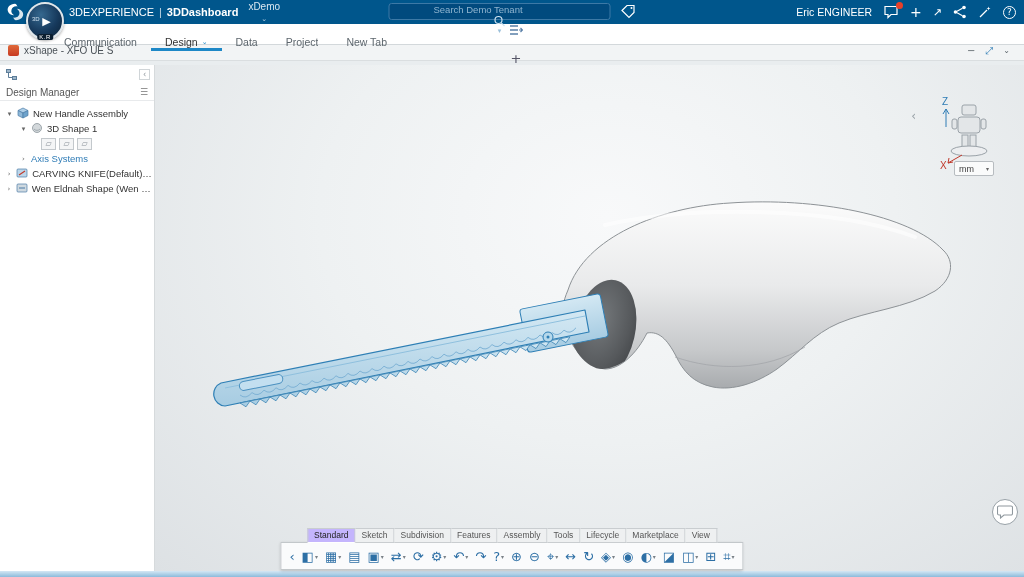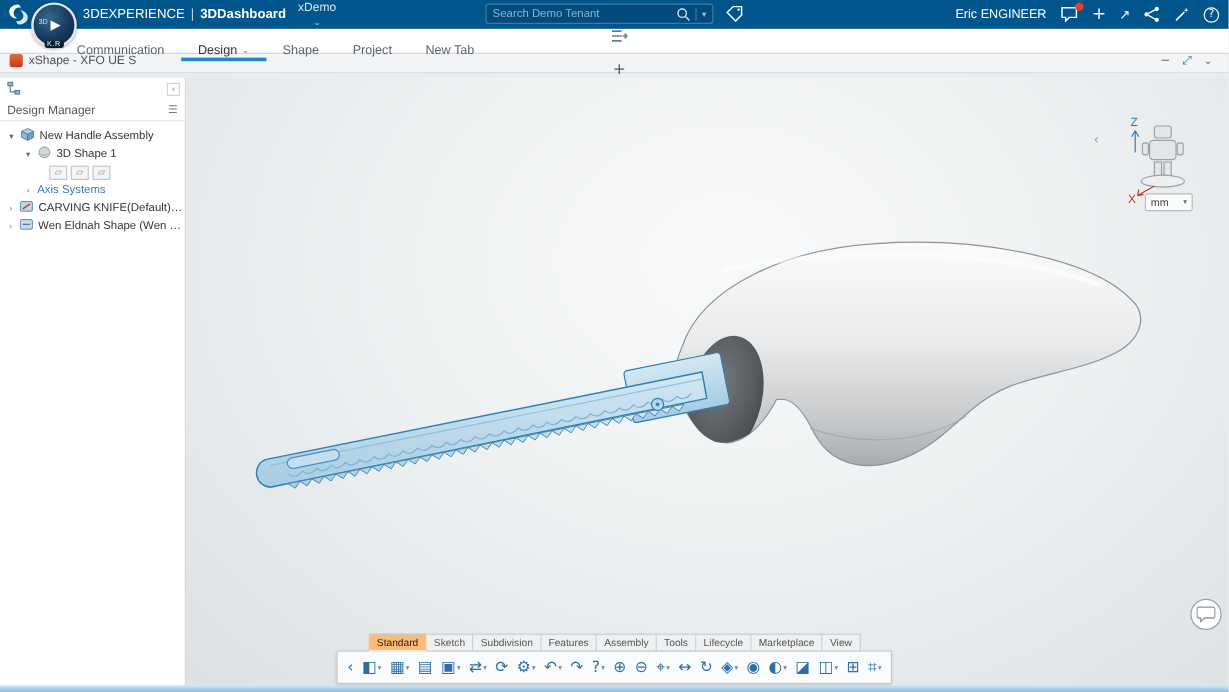--- a/index.html
+++ b/index.html
@@ -10,21 +10,21 @@
 
   
   .topbar { position:absolute; top:0; left:0; right:0; height:24px; background:#00568c; display:flex; align-items:center; z-index:25; }
   .logo { margin-left:5px; display:flex; align-items:center; }
   .brand { margin-left:44px; color:#fff; font-size:11px; display:flex; align-items:baseline; white-space:nowrap; }
   .brand .sep { margin:0 5px; opacity:.75; }
   .brand .appname { font-weight:bold; }
   .tenant { margin-left:10px; color:#d9e7f1; font-size:10px; display:flex; align-items:center; gap:3px;flex-direction:column; }
   .tenant .tcar { font-size:7px; color:#bcd3e4; }
   .search-wrap { position:absolute; left:50%; top:3px; transform:translateX(-50%); display:flex; align-items:center; gap:10px; }
-  .search { width:190px; height:17px; background:#014a7e; border:1px solid #3d79a6; border-radius:3px; display:flex; align-items:center; padding:0 5px; }
+  .search { width:222px; height:17px; background:#014a7e; border:1px solid #3d79a6; border-radius:3px; display:flex; align-items:center; padding:0 5px;flex-direction:column; }
   .search input { flex:1; min-width:0; background:transparent; border:none; outline:none; color:#cfe3f2; font-size:9.5px; font-family:"Liberation Sans",sans-serif; }
   .search input::placeholder { color:#8fb4cf; }
   .search .sdiv { width:1px; height:11px; background:#3d79a6; margin:0 4px; }
   .search .scar { font-size:7px; color:#9cc0da; }
   .right-cluster { position:absolute; right:8px; top:0; height:24px; display:flex; align-items:center; gap:11px; }
   .username { color:#fff; font-size:10.5px; white-space:nowrap; }
   .tb-ic { position:relative; display:flex; align-items:center; justify-content:center; color:#fff; }
   .badge { position:absolute; top:-3px; right:-4px; width:7px; height:7px; background:#e8402a; border-radius:50%; }
   .plus-ic { font-size:14px; line-height:1; }
   .share-ic { font-size:11px; }
@@ -79,21 +79,21 @@
   .navchev { position:absolute; top:44px; right:108px; font-size:12px; color:#97a0a6; cursor:pointer; }
   .units { position:absolute; top:96px; right:30px; width:40px; height:15px; background:#fafbfb; border:1px solid #b7bcc0; border-radius:2px; display:flex; align-items:center; justify-content:space-between; padding:0 4px; font-size:9px; color:#444; cursor:pointer; }
   .units .ucar { font-size:6px; color:#666; }
   .chat { position:absolute; right:6px; bottom:46px; width:26px; height:26px; border:1.5px solid #98a1a7; border-radius:50%; background:#fff; display:flex; align-items:center; justify-content:center; cursor:pointer; }
 
   
   .ribbon { position:absolute; left:50%; bottom:7px; transform:translateX(-50%); display:flex; flex-direction:column; align-items:center; z-index:30; }
   .rtabs { display:flex; position:relative; z-index:2; margin-bottom:-1px; }
   .rtab { font-size:8.5px; color:#555; background:#eef0f1; border:1px solid #c9cdd0; padding:1px 6px 2px; cursor:pointer; white-space:nowrap; }
   .rtab + .rtab { border-left:none;text-align:center; }
-  .rtab.active { background:#fdba74; color:#222; border-bottom-color:#fff; }
+  .rtab.active { background:#c4b5fd; color:#222; border-bottom-color:#fff; }
   .rtoolbar { display:flex; align-items:center; background:#fafbfc; border:1px solid #c2c7ca; padding:2px 5px; gap:1px; box-shadow:0 1px 3px rgba(0,0,0,.18); }
   .tool { display:flex; align-items:center; height:22px; padding:0 3px; background:none; border:none; cursor:pointer; }
   .tglyph { font-size:13px; line-height:1; color:#2d6fa5; font-family:"DejaVu Sans", sans-serif; }
   .tchev { font-size:6px; color:#7a8288; margin-left:1px; font-family:"DejaVu Sans", sans-serif; }
 
   .bottomstrip { position:absolute; bottom:0; left:0; right:0; height:6px; background:linear-gradient(#d4e7f4,#8cbbdb); }
 </style>
 </head>
 <body>
 
@@ -179,21 +179,21 @@
     </span>
     <div class="atabs">
       <span class="atab">
           <span class="tlabel">Communication</span>
         </span>
       <span class="atab active">
         <span class="tlabel">Design</span>
         <span class="acaret glyph">⌄</span>
       </span>
       <span class="atab">
-          <span class="tlabel">Shape</span>
+          <span class="tlabel">Data</span>
         </span>
       <span class="atab">
           <span class="tlabel">Project</span>
         </span>
       <span class="atab">
           <span class="tlabel">New Tab</span>
         </span>
     </div>
     <span class="addtab glyph">+</span>
   </nav>

